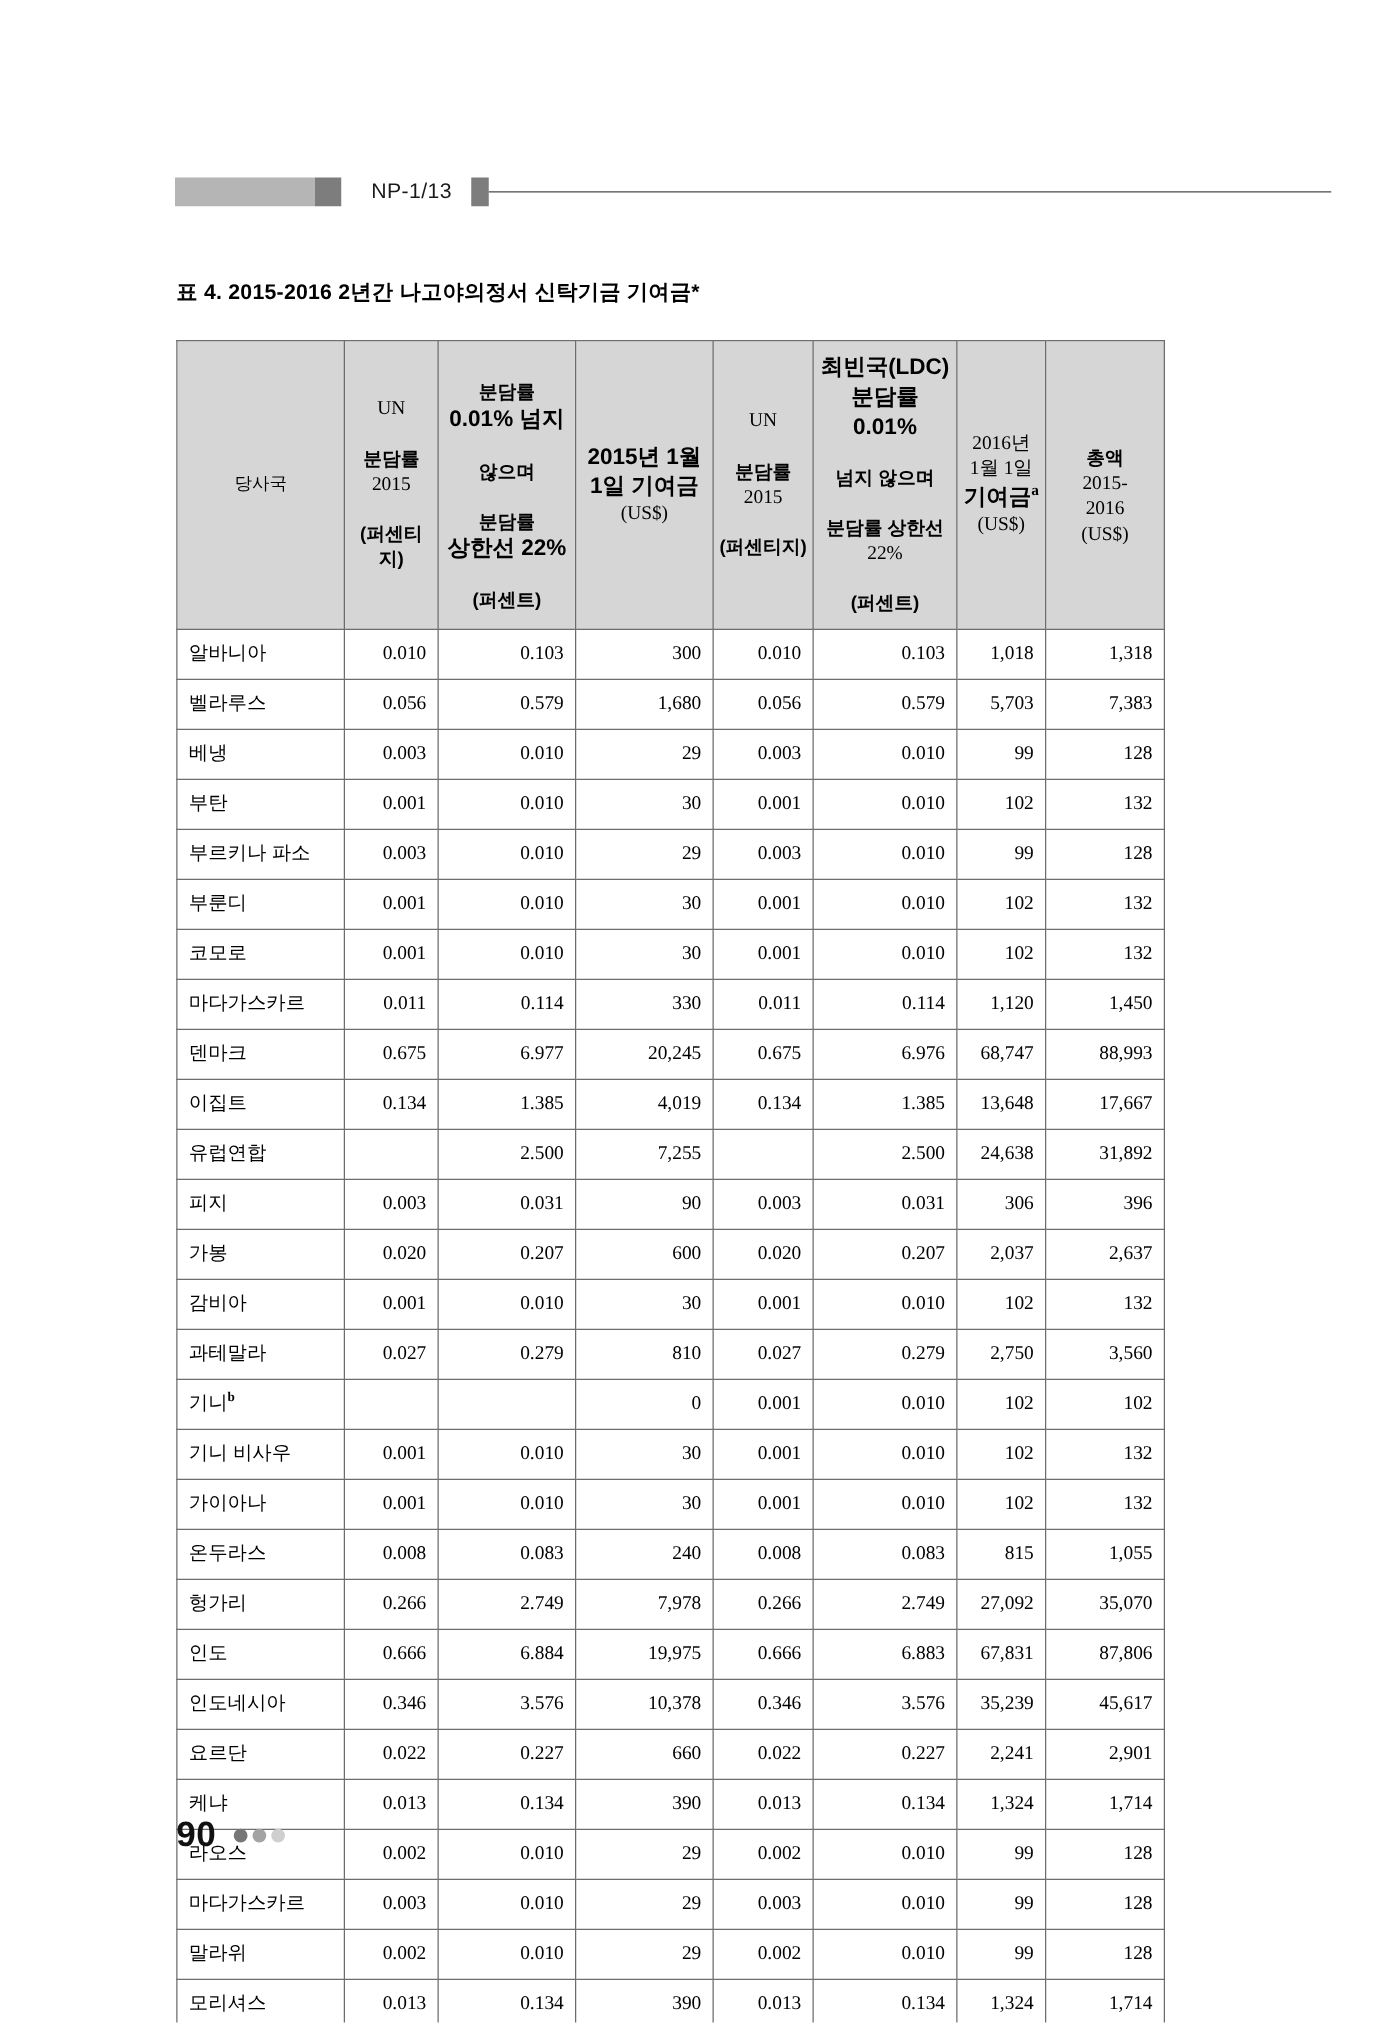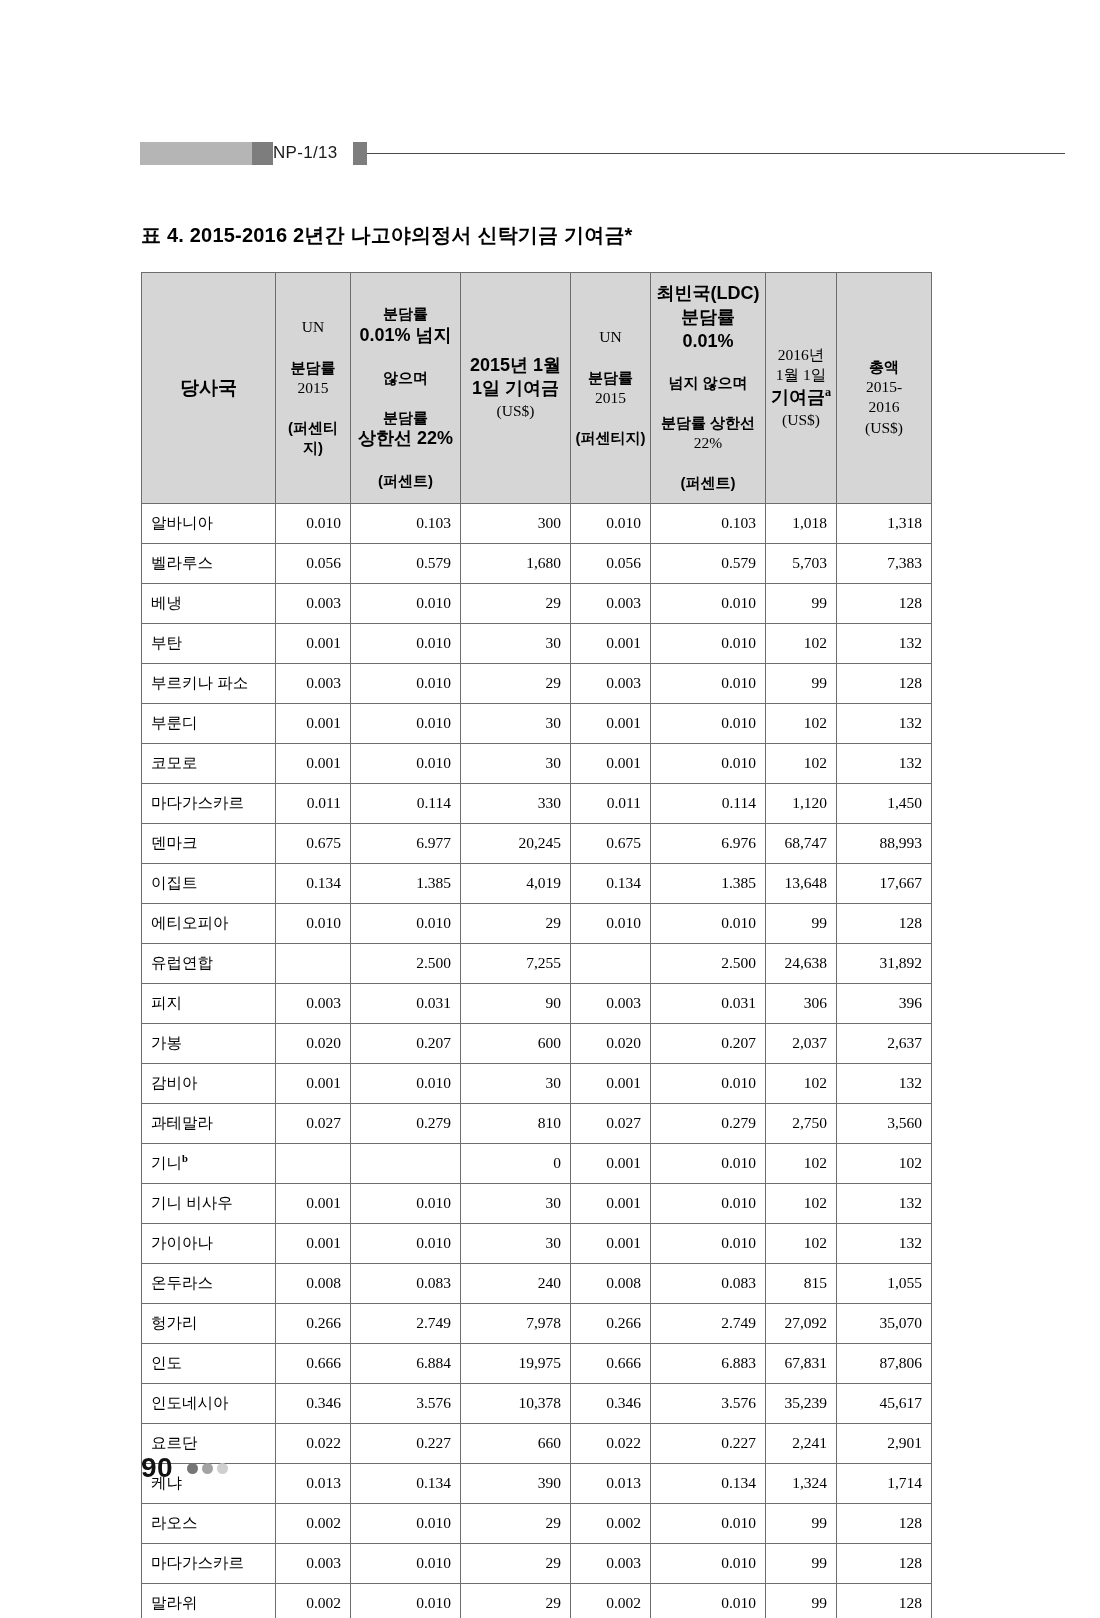--- a/index.html
+++ b/index.html
@@ -33,20 +33,21 @@
     width: 112px;
     height: 23px;
     background: #b5b5b5;
   }
   .hdr-bar-dark {
     width: 21px;
     height: 23px;
     background: #7d7d7d;
   }
   .hdr-label {
+    margin-left: 24px;
     font-family: "Liberation Sans", "DejaVu Sans", sans-serif;
     font-size: 17px;
     letter-spacing: 0.3px;
     color: #1a1a1a;
     white-space: nowrap;
   }
   .hdr-sq {
     margin-left: 16px;
     width: 14px;
     height: 23px;
@@ -59,21 +60,21 @@
     background: #4a4a4a;
     margin-right: 35px;
   }
 
   
   .table-caption {
     position: absolute;
     left: 141px;
     top: 222px;
     font-family: "Liberation Sans", "DejaVu Sans", sans-serif;
-    font-size: 20px;
+    font-size: 17px;
     font-weight: 700;
     letter-spacing: 0.2px;
     color: #000;
     white-space: nowrap;
   }
 
   
   .tbl-wrap {
     position: absolute;
     left: 141px;
@@ -98,22 +99,22 @@
     text-align: center;
     padding: 9px 4px 10px 4px;
     font-weight: normal;
   }
   .hd-line { display: block; }
   .hd-b { font-weight: 700; font-family: "Liberation Sans","DejaVu Sans",sans-serif; font-size: 15px; margin-top: 20px; }
   .hd-r { font-weight: 400; }
   .hd-mix { font-family: "Liberation Sans","DejaVu Sans",sans-serif; font-weight: 700; font-size: 18px; }
   .hd-party {
     font-family: "Liberation Sans","DejaVu Sans",sans-serif;
-    font-weight: 700;
-    font-size: 19px;
+    font-weight: 400;
+    font-size: 14px;
   }
   sup { font-size: 0.68em; vertical-align: super; line-height: 0; }
   .sup-sans { font-family: "Liberation Serif","DejaVu Serif",serif; font-weight: 700; }
 
   table.contrib tbody td {
     height: 40px;
     padding: 2px 9px 3px 9px;
   }
   td.c-name {
     text-align: left;
@@ -331,30 +332,20 @@
           <td class="c-name"><span>이집트</span></td>
           <td class="c-num">0.134</td>
           <td class="c-num">1.385</td>
           <td class="c-num">4,019</td>
           <td class="c-num">0.134</td>
           <td class="c-num">1.385</td>
           <td class="c-num">13,648</td>
           <td class="c-num">17,667</td>
         </tr>
         <tr>
-          <td class="c-name"><span>에티오피아</span></td>
-          <td class="c-num">0.010</td>
-          <td class="c-num">0.010</td>
-          <td class="c-num">29</td>
-          <td class="c-num">0.010</td>
-          <td class="c-num">0.010</td>
-          <td class="c-num">99</td>
-          <td class="c-num">128</td>
-        </tr>
-        <tr>
           <td class="c-name"><span>유럽연합</span></td>
           <td class="c-num"></td>
           <td class="c-num">2.500</td>
           <td class="c-num">7,255</td>
           <td class="c-num"></td>
           <td class="c-num">2.500</td>
           <td class="c-num">24,638</td>
           <td class="c-num">31,892</td>
         </tr>
         <tr>

